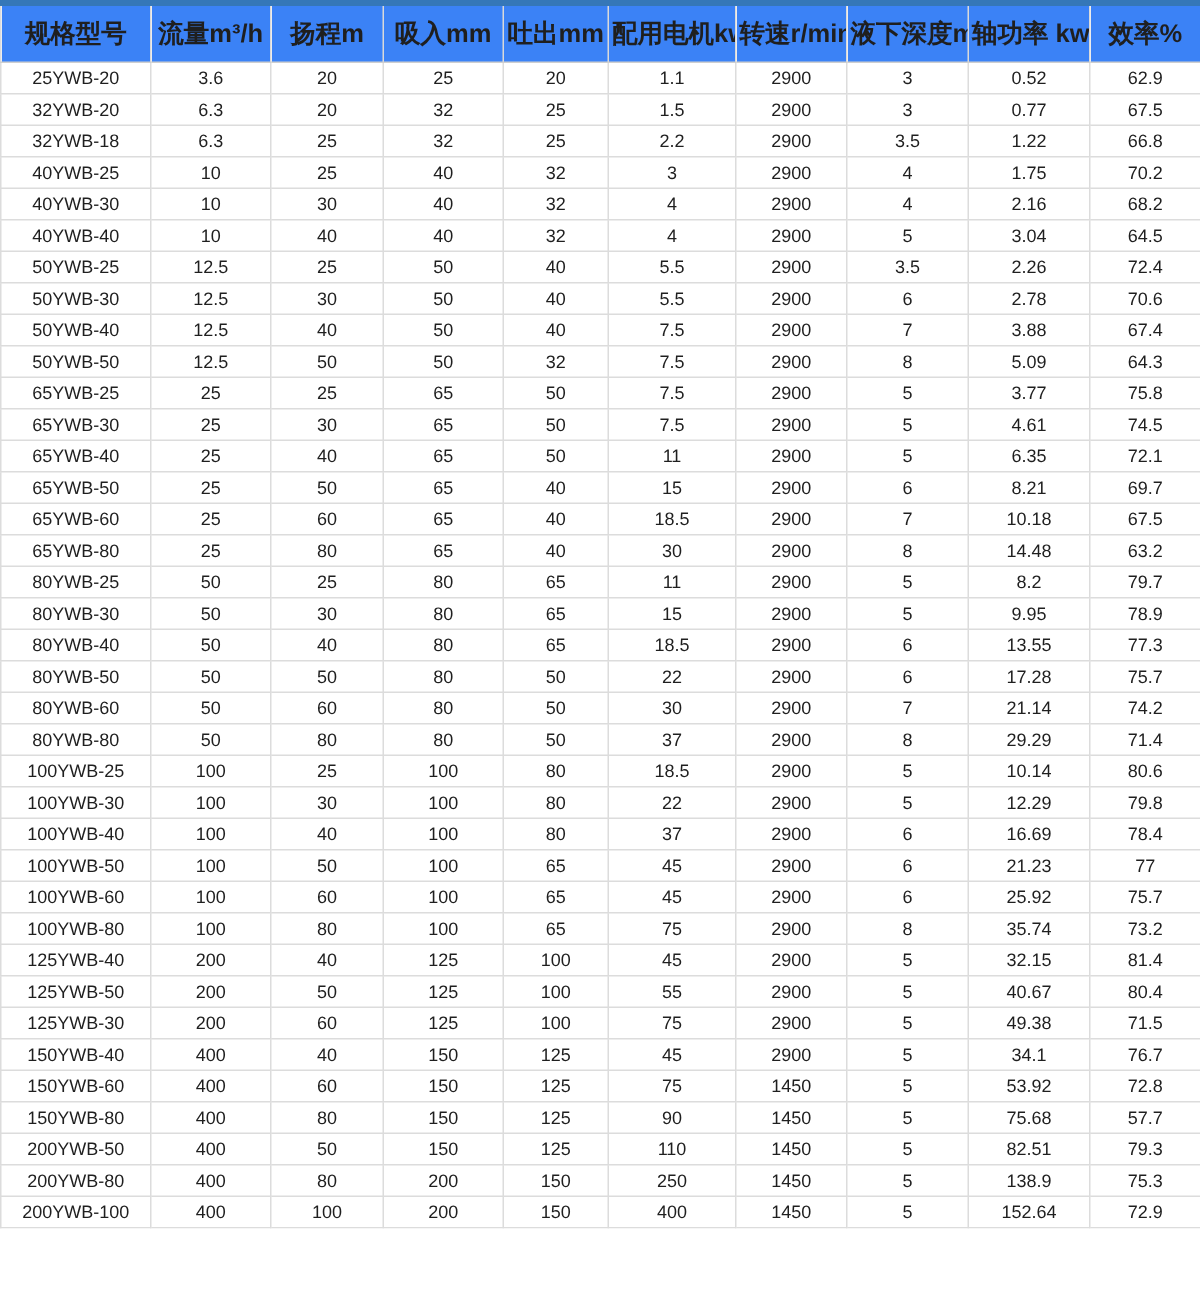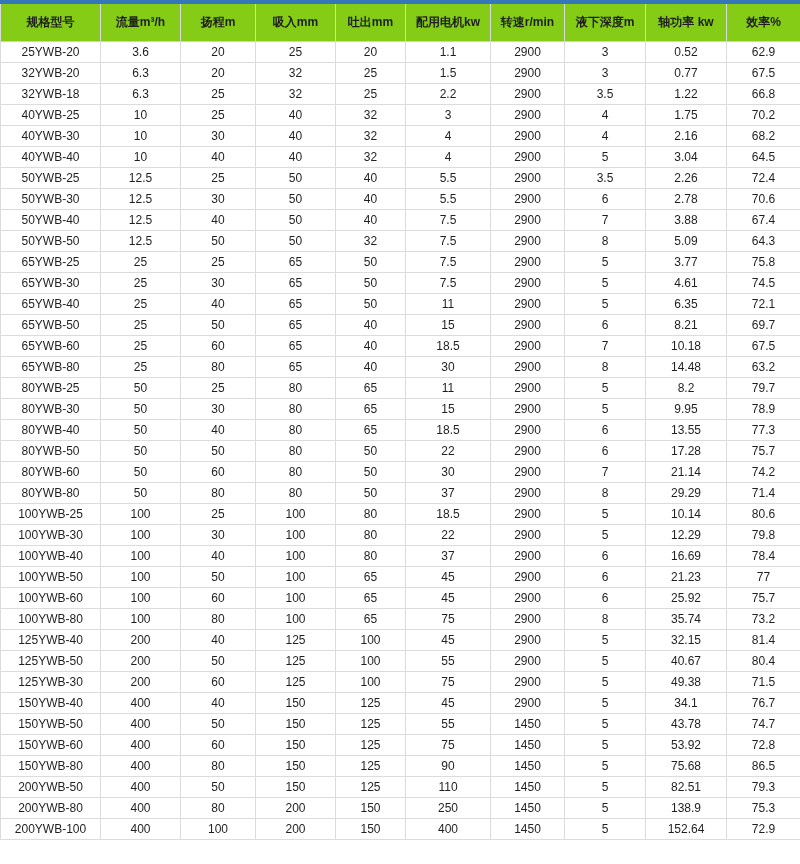--- a/index.html
+++ b/index.html
@@ -15,25 +15,25 @@
     background: #3577b8;
   }
   table.spec-table {
     width: 800px;
     border-collapse: collapse;
     table-layout: fixed;
     color: #1f1f1f;
   }
   table.spec-table th {
     height: 37px;
-    font-size: 12px;
+    font-size: 17px;
     font-weight: bold;
     text-align: center;
     vertical-align: middle;
-    background: #84cc16;
+    background: #3b82f6;
     border-left: 1px solid #d9d9d9;
     border-right: 1px solid #d9d9d9;
     border-bottom: 1px solid #cfcfcf;
     padding: 0 2px;
     overflow: hidden;
     white-space: nowrap;
   }
   table.spec-table td {
     height: 20px;
     font-size: 12px;
@@ -461,32 +461,20 @@
         <td>40</td>
         <td>150</td>
         <td>125</td>
         <td>45</td>
         <td>2900</td>
         <td>5</td>
         <td>34.1</td>
         <td>76.7</td>
       </tr>
       <tr>
-        <td>150YWB-50</td>
-        <td>400</td>
-        <td>50</td>
-        <td>150</td>
-        <td>125</td>
-        <td>55</td>
-        <td>1450</td>
-        <td>5</td>
-        <td>43.78</td>
-        <td>74.7</td>
-      </tr>
-      <tr>
         <td>150YWB-60</td>
         <td>400</td>
         <td>60</td>
         <td>150</td>
         <td>125</td>
         <td>75</td>
         <td>1450</td>
         <td>5</td>
         <td>53.92</td>
         <td>72.8</td>
@@ -494,21 +482,21 @@
       <tr>
         <td>150YWB-80</td>
         <td>400</td>
         <td>80</td>
         <td>150</td>
         <td>125</td>
         <td>90</td>
         <td>1450</td>
         <td>5</td>
         <td>75.68</td>
-        <td>86.5</td>
+        <td>57.7</td>
       </tr>
       <tr>
         <td>200YWB-50</td>
         <td>400</td>
         <td>50</td>
         <td>150</td>
         <td>125</td>
         <td>110</td>
         <td>1450</td>
         <td>5</td>

